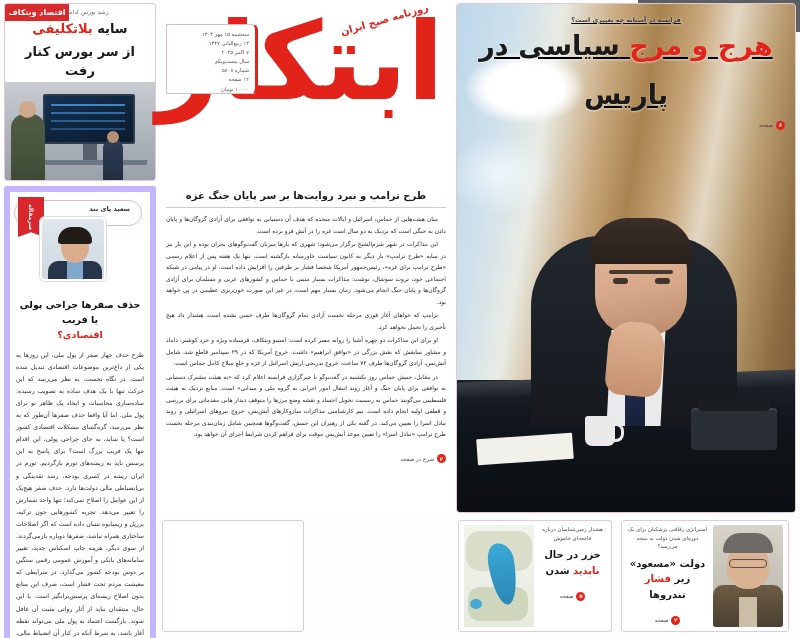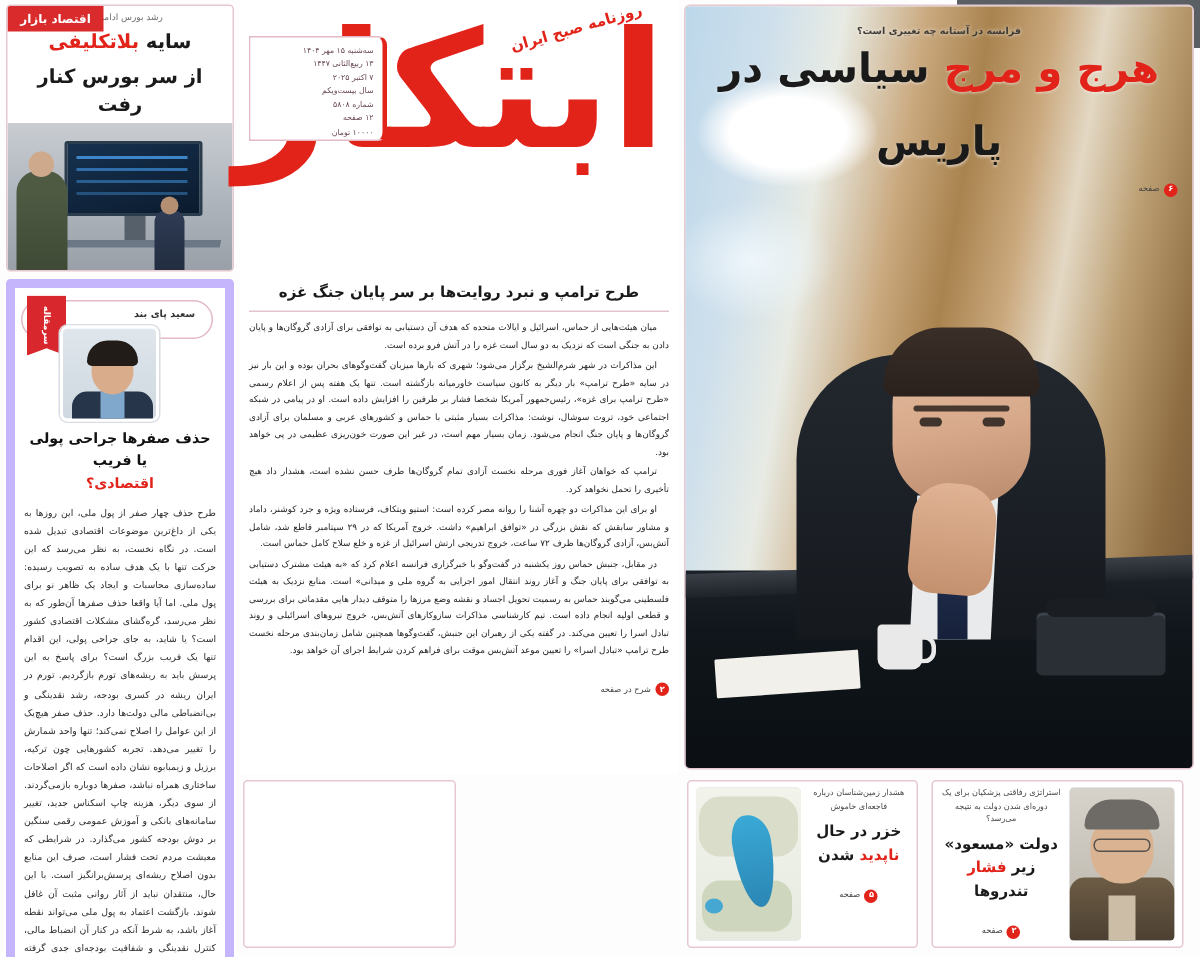--- a/index.html
+++ b/index.html
@@ -132,21 +132,21 @@
   .ed-photo .body {
     position:absolute; left: 6px; top: 42px; width: 54px; height: 24px;
     background:#26354a; border-radius: 10px 10px 0 0;
   }
   .ed-photo .shirt {
     position:absolute; left: 25px; top: 42px; width: 16px; height: 24px;
     background:#7fa8cc;
   }
   .ed-title {
     text-align:center; font-weight:bold; font-size: 9.5px; line-height:1.6;
-    color:#111; margin-top: 2px;
+    color:#111; margin-top: 14px;
   }
   .ed-body {
     font-size: 6.2px; line-height: 1.95; color:#2a2a2a;
     text-align: justify; margin-top: 6px; direction: rtl;
   }
 
   
   #masthead { left: 160px; top: 0px; width: 292px; height: 186px; }
   .logo-word {
     position:absolute; right: 8px; top: 8px; width: 230px; height: 160px;
@@ -276,21 +276,21 @@
     position:absolute; left: 152px; bottom: 238px; width: 64px; height: 4px;
     background:#473930; border-radius: 3px;
   }
   .mc-hand {
     position:absolute; left: 150px; bottom: 116px; width: 56px; height: 74px;
     background: linear-gradient(180deg,#e0b394,#c4916f);
     border-radius: 24px 24px 16px 16px; transform: rotate(5deg);
   }
   .mc-headline {
     position:absolute; right: 14px; top: 12px; width: 310px;
-    text-align: center; direction: rtl;
+    text-align: center; direction: rtl; text-decoration: underline;
   }
   .mc-kicker {
     font-size: 6.4px; color:#3f3b36; font-weight:bold; margin-bottom: 4px;
     text-shadow: 0 0 3px rgba(255,255,255,.8);
   }
   .mc-title {
     font-size: 27px; font-weight: bold; line-height: 1.3;
     text-shadow: 0 1px 2px rgba(255,255,255,.55);
   }
   .mc-title .l2 { display:block; margin-top: 14px; }
@@ -380,21 +380,21 @@
     color:#e7eaec; font-size: 7px; font-weight:bold;
   }
   #photo-credit .lines { color:#f0f2f4; font-size: 8.5px; line-height: 1.35; }
 </style>
 </head>
 <body>
 
 <div class="page">
 
   <div class="panel" id="teaser-stocks">
-    <div class="ribbon-top">اقتصاد بازار</div>
+    <div class="ribbon-top">اقتصاد ویتکاف</div>
     <div class="kicker">رشد بورس ادامه دارد؟</div>
     <div class="hl">
       <span class="blktxt">سایه</span>
       <span class="redtxt">بلاتکلیفی</span>
       <span class="l2 blktxt">از سر بورس کنار رفت</span>
     </div>
     <div class="pg">
       <span class="pagebadge">
         <span class="dot">۵</span>
         <span>صفحه</span>

